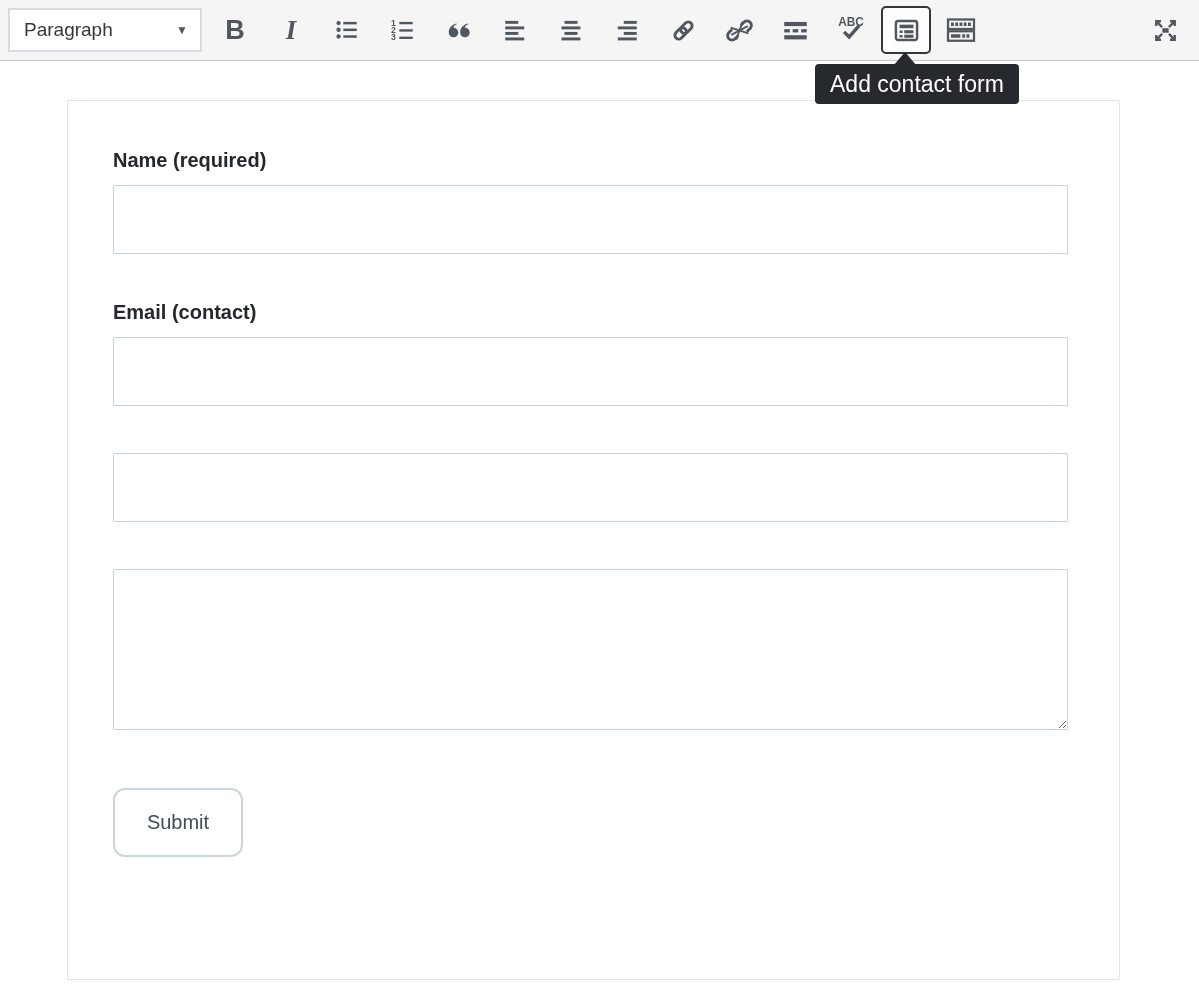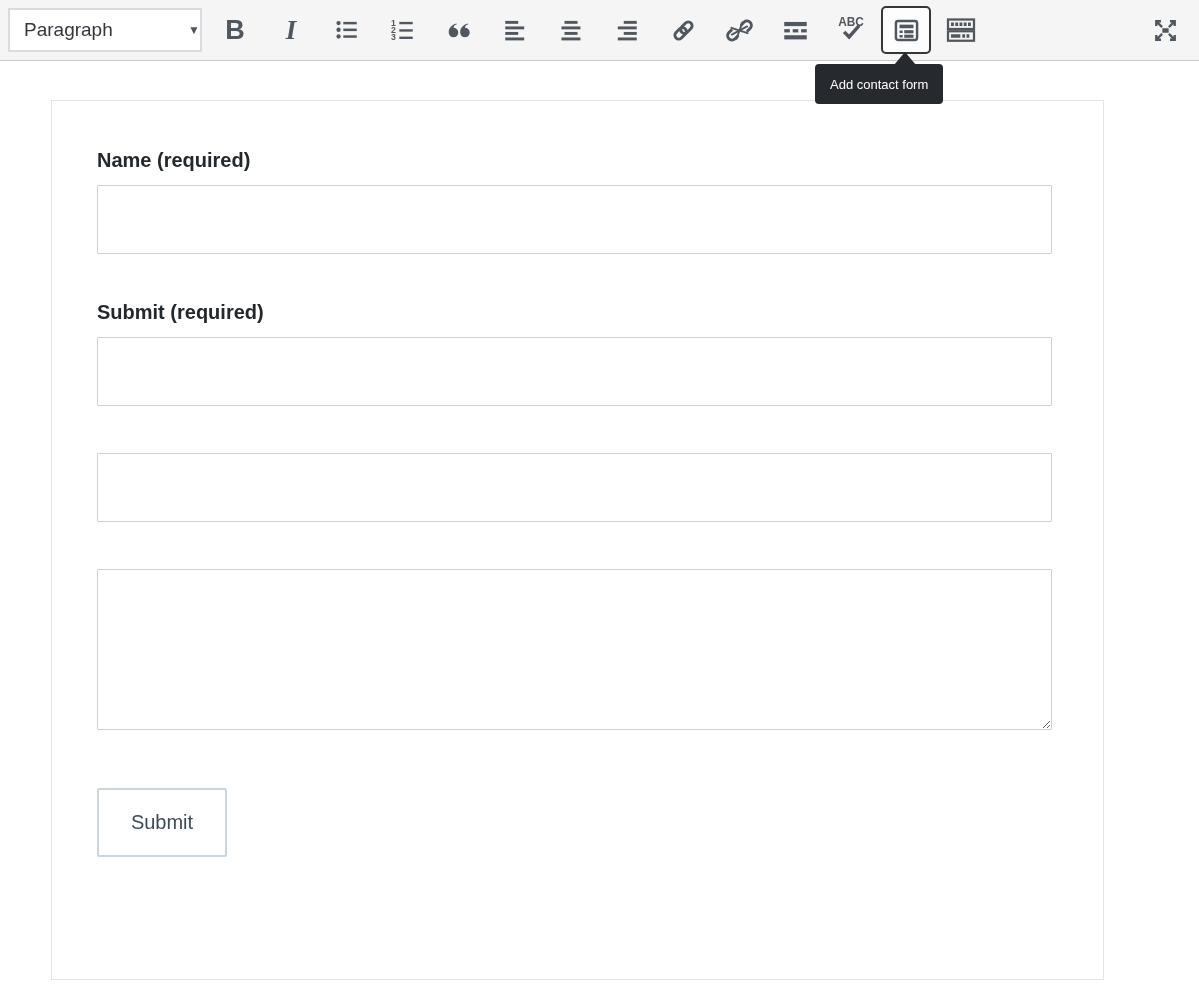--- a/index.html
+++ b/index.html
@@ -16,21 +16,21 @@
     position: absolute; top: 0; left: 0; right: 0; height: 61px;
     background: #f5f5f5;
     border-bottom: 1px solid #c9cacc;
     display: flex; align-items: center;
     padding-left: 8px; box-sizing: border-box;
   }
   .format-select {
     width: 194px; height: 44px; box-sizing: border-box;
     background: #fff; border: 2px solid #d9dbde;
     display: flex; align-items: center; justify-content: space-between;
-    padding: 0 0 0 14px;
+    padding: 0 12px 0 14px;
     font-size: 19px; color: #32373c;
     margin-right: 13px;
     cursor: pointer;
   }
   .format-select .caret { font-size: 12px; color: #50575e; }
   .tb-btn {
     width: 40px; height: 40px; flex: 0 0 auto;
     display: flex; align-items: center; justify-content: center;
     background: transparent; border: none; padding: 0;
     margin-right: 16px;
@@ -49,36 +49,36 @@
   .tb-btn.fullscreen { margin-left: auto; margin-right: 14px; }
 
   
   .tooltip {
     position: absolute; top: 64px; left: 815px;
     height: 40px; box-sizing: border-box;
     background: #26292e; color: #ffffff;
     border-radius: 4px;
     display: flex; align-items: center;
     padding: 4px 15px;
-    font-size: 13px;
+    font-size: 23px;
     z-index: 10;
     white-space: nowrap;
   }
   .tooltip-arrow {
     position: absolute; top: 52px; left: 894px;
     width: 0; height: 0;
     border-left: 11px solid transparent;
     border-right: 11px solid transparent;
     border-bottom: 13px solid #26292e;
     z-index: 11;
   }
 
   
   .form-panel {
-    position: absolute; left: 51px; top: 100px;
+    position: absolute; left: 67px; top: 100px;
     width: 1053px; height: 880px; box-sizing: border-box;
     background: #ffffff;
     border: 1px solid #dee6ec;
     padding: 48px 51px 0 45px;
   }
   .field-label {
     display: block;
     font-size: 20px; font-weight: bold; color: #23282d;
     margin: 0 0 13px 0;
     line-height: 23px;
@@ -102,21 +102,21 @@
     margin: 0 0 58px 0;
     font-size: 18px; color: #32373c; padding: 10px 12px;
     resize: both; outline: none;
     font-family: "Liberation Sans", sans-serif;
   }
   .submit-btn {
     display: inline-block;
     width: 130px; height: 69px; box-sizing: border-box;
     background: #ffffff;
     border: 2px solid #c9d6e0;
-    border-radius: 2px;
+    border-radius: 12px;
     font-size: 20px; color: #3e4c59;
     font-family: "Liberation Sans", sans-serif;
     cursor: pointer;
   }
   svg { display: block; }
 </style>
 </head>
 <body>
 
 <div class="stage">
@@ -272,21 +272,21 @@
   <div class="tooltip-arrow"></div>
   <div class="tooltip">
     <span>Add contact form</span>
   </div>
 
   <div class="form-panel">
 
     <label class="field-label">Name (required)</label>
     <input class="field-input" type="text" value="" style="">
 
-    <label class="field-label">Submit (required)</label>
+    <label class="field-label">Email (contact)</label>
     <input class="field-input" type="text" value="" style="">
 
     <input class="field-input" type="text" value="" style="">
 
     <textarea class="field-textarea" style=""></textarea>
 
     <button class="submit-btn">Submit</button>
   </div>
 
 </div>

